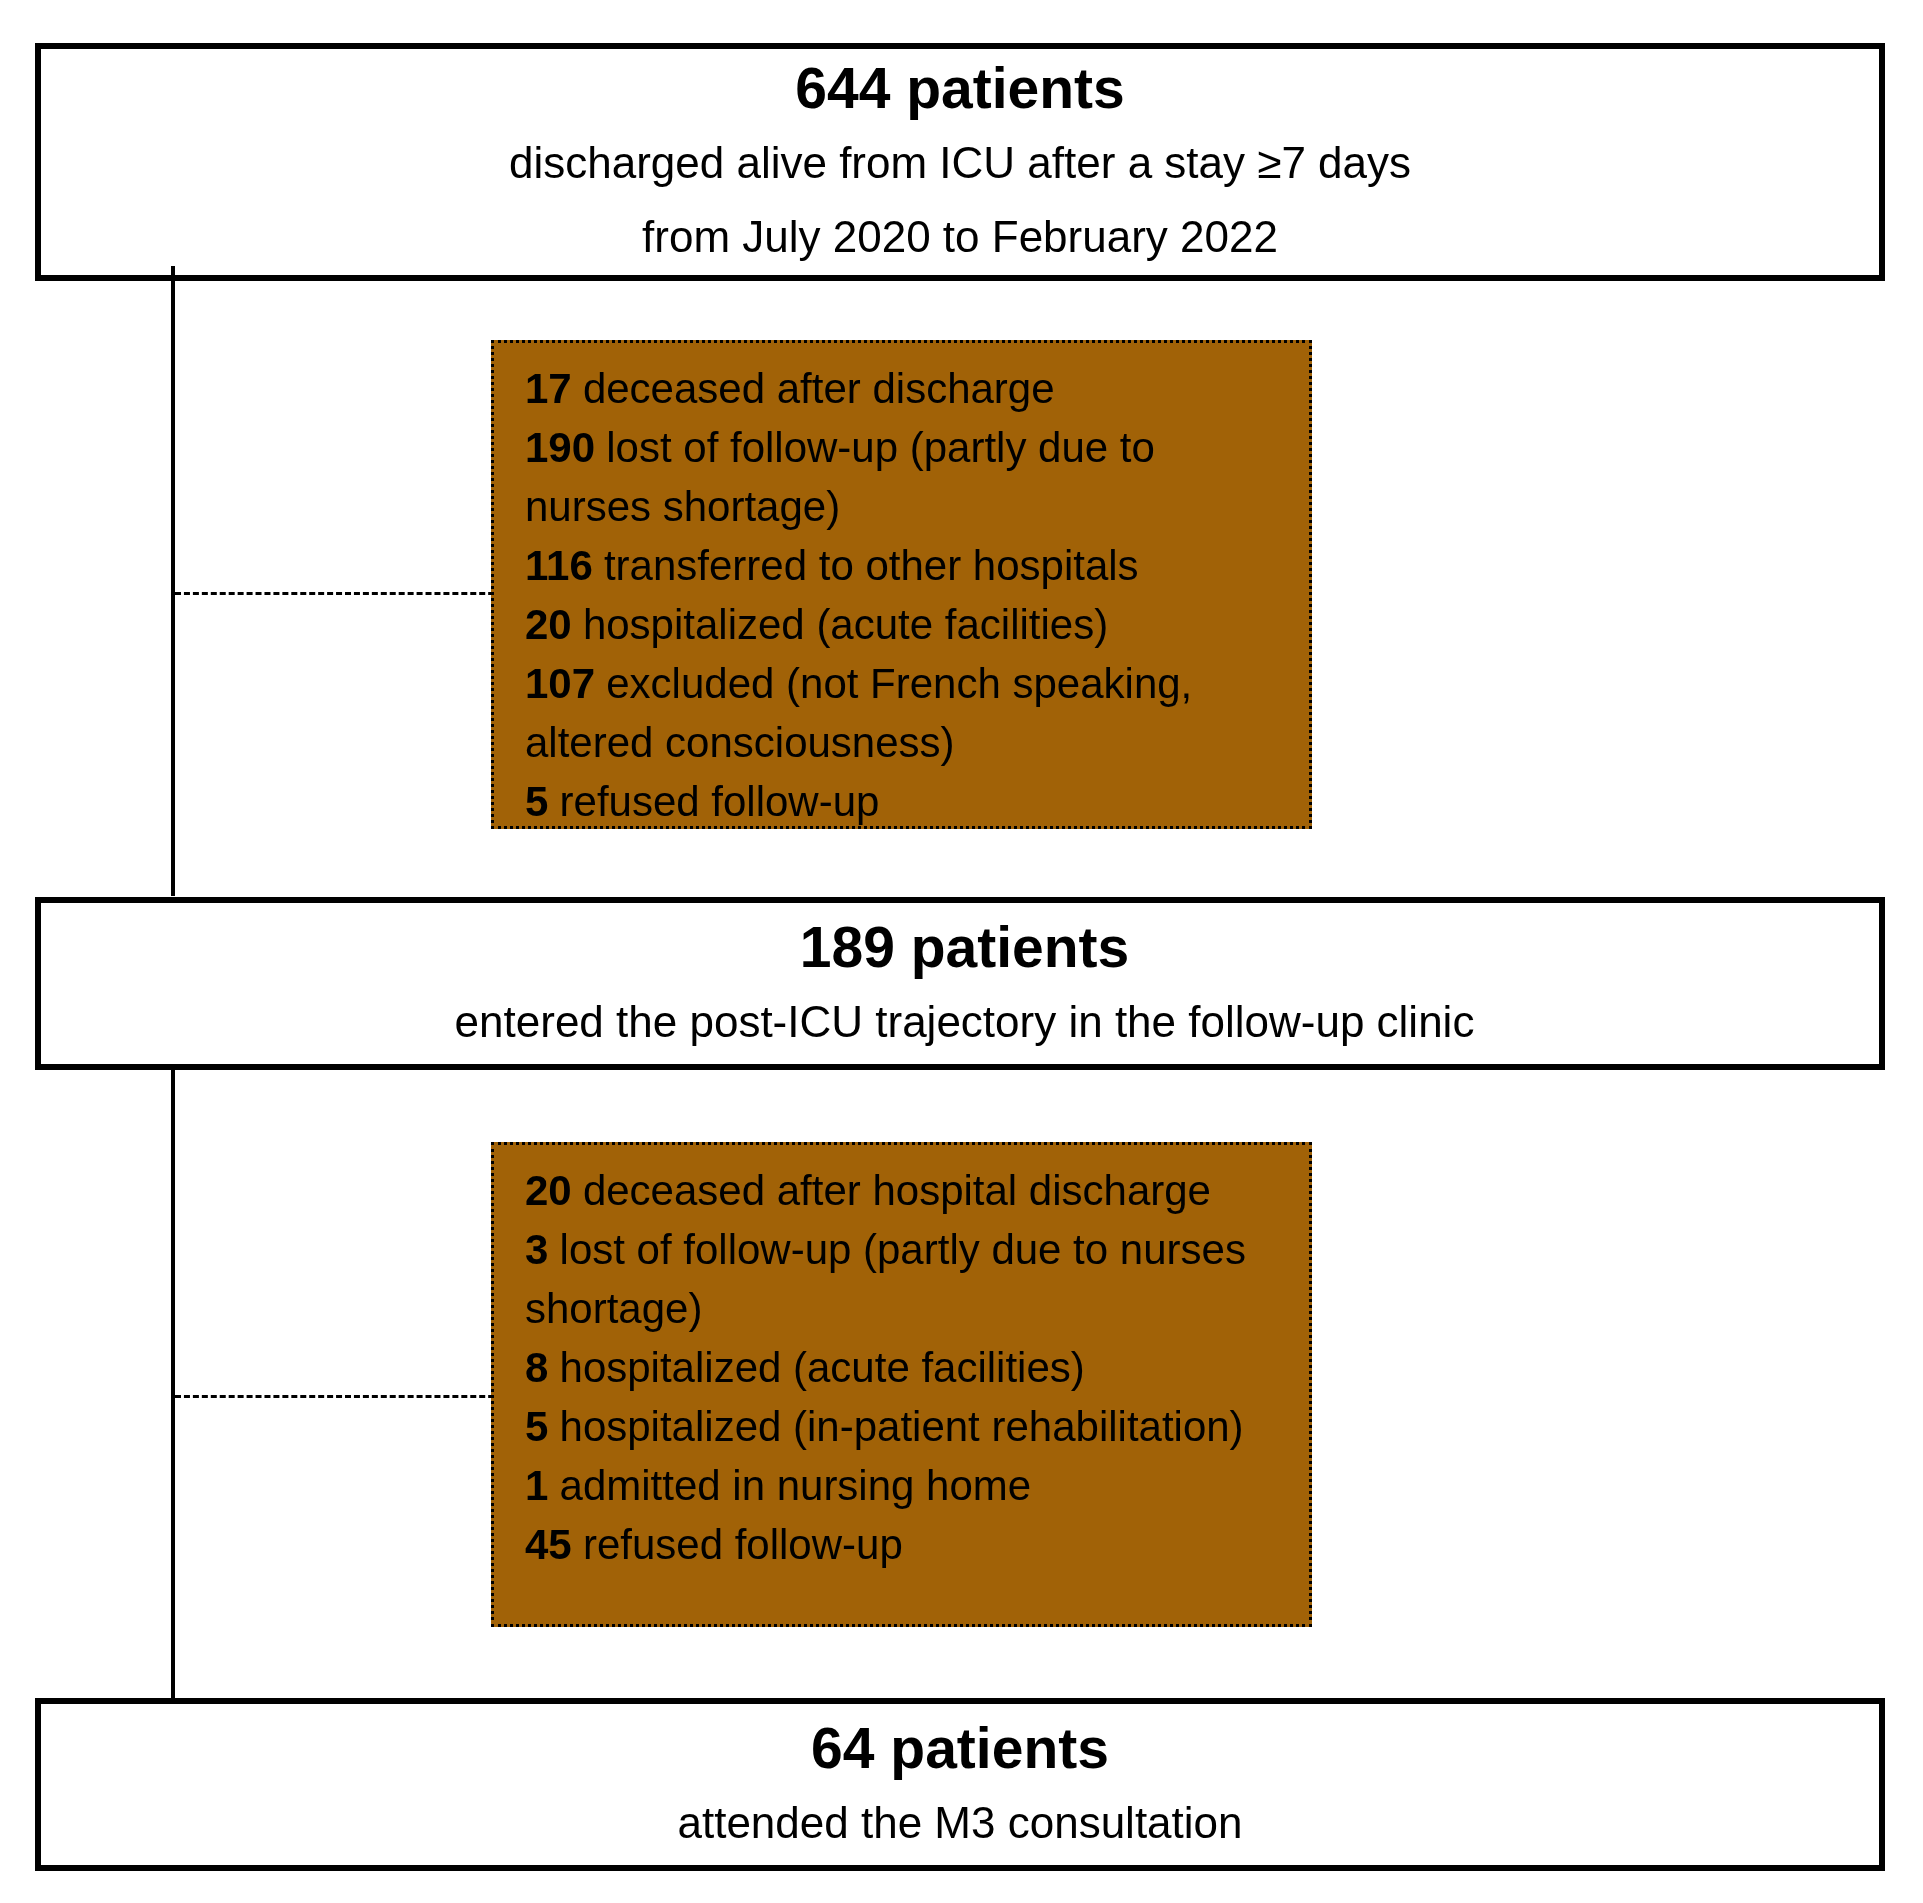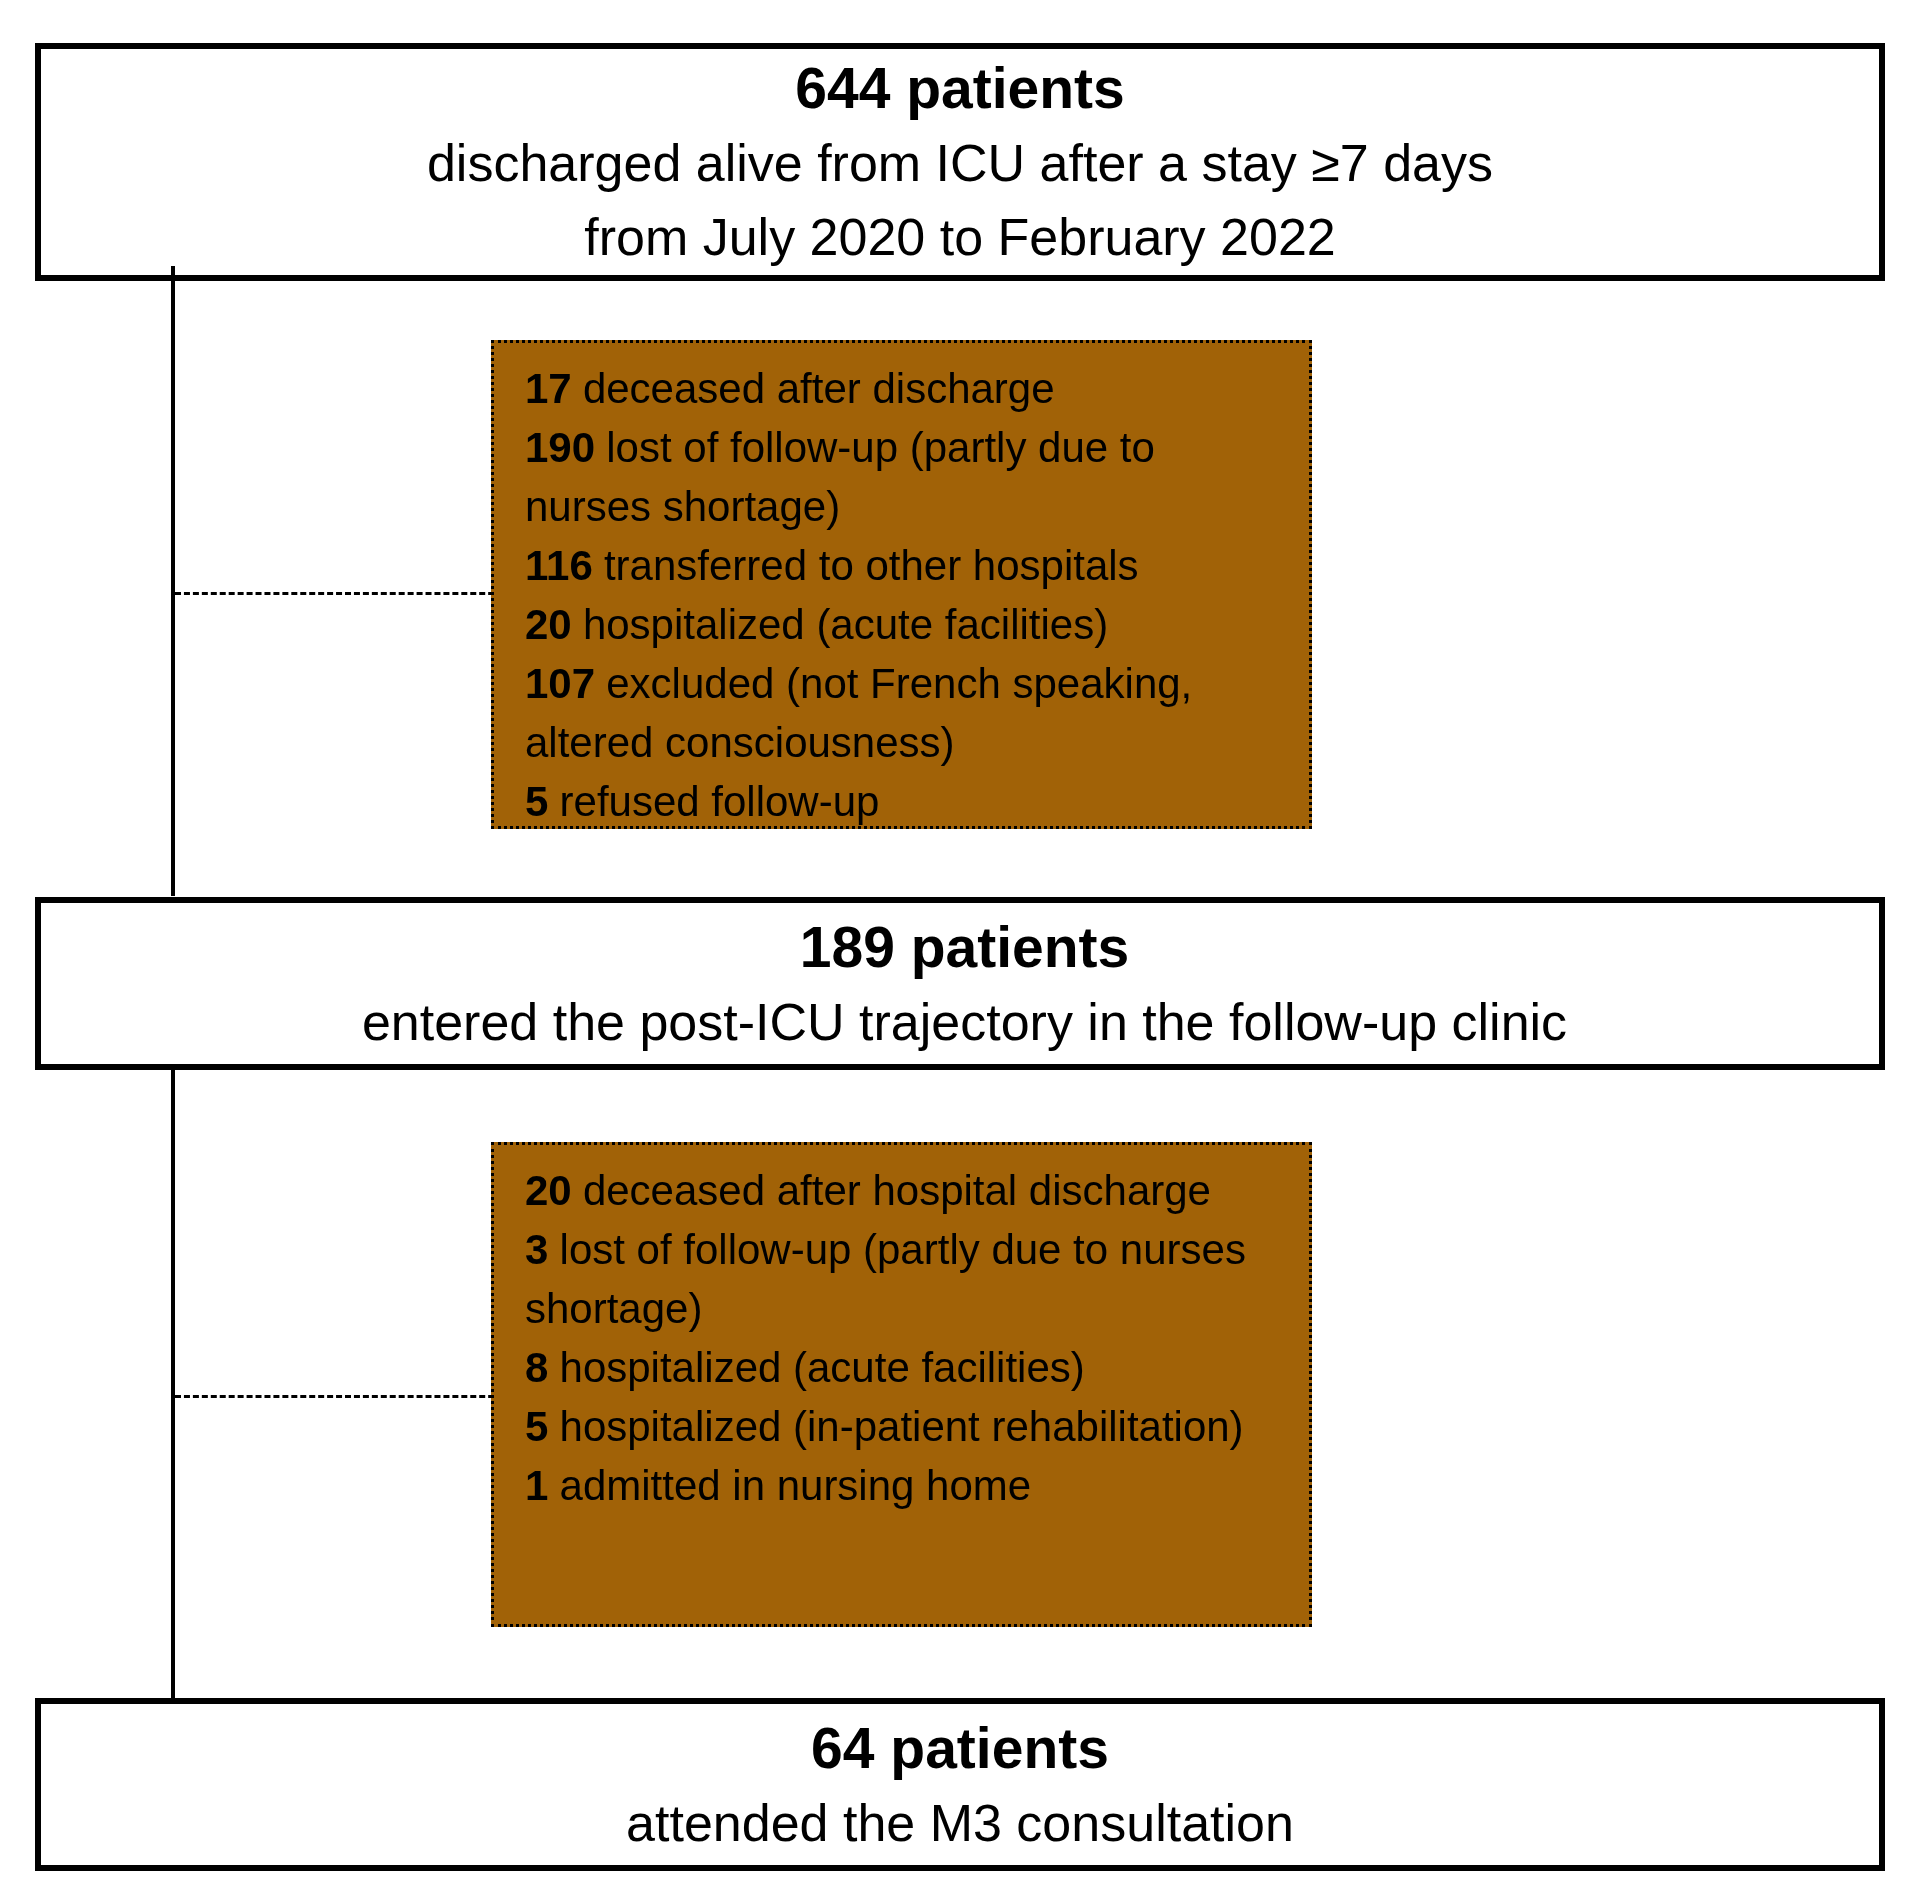--- a/index.html
+++ b/index.html
@@ -32,21 +32,21 @@
   #box-top    { top: 43px;   height: 238px; }
   #box-middle { top: 897px; height: 173px; padding-left: 9px; }
   #box-bottom { top: 1698px; height: 173px; }
   .box-title {
     font-size: 57px;
     font-weight: 700;
     line-height: 76px;
     white-space: nowrap;
   }
   .box-line {
-    font-size: 52px;
+    font-size: 44px;
     line-height: 74px;
     white-space: nowrap;
   }
   
   .v-line {
     position: absolute;
     left: 171px;
     width: 3.5px;
     background: #000000;
   }
@@ -134,20 +134,23 @@
     </div>
     <div class="excl-item">
       <span class="excl-count">8</span><span>hospitalized (acute facilities)</span>
     </div>
     <div class="excl-item">
       <span class="excl-count">5</span><span>hospitalized (in-patient rehabilitation)</span>
     </div>
     <div class="excl-item">
       <span class="excl-count">1</span><span>admitted in nursing home</span>
     </div>
+    <div class="excl-item">
+      <span class="excl-count">45</span><span>refused follow-up</span>
+    </div>
   </div>
 
   <div class="solid-box" id="box-bottom">
     <div class="box-title">64 patients</div>
     <div class="box-line">attended the M3 consultation</div>
   </div>
 
 </div>
 
 

